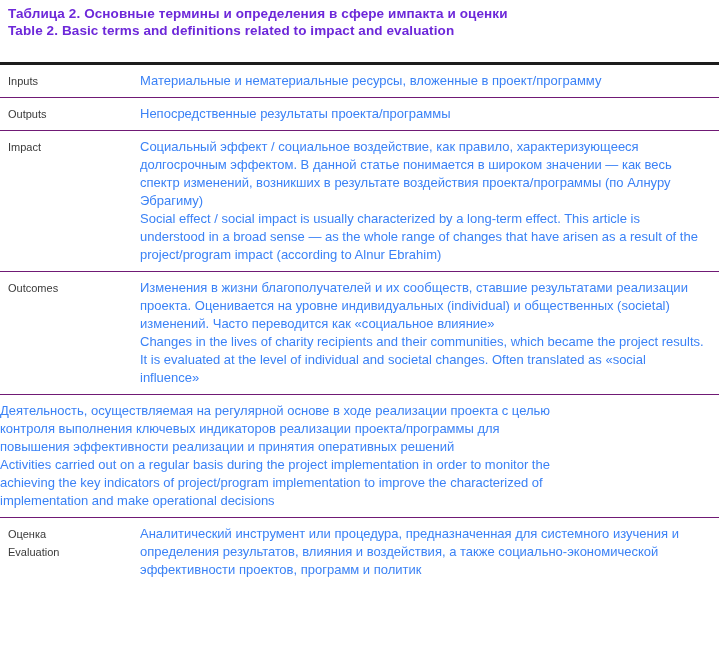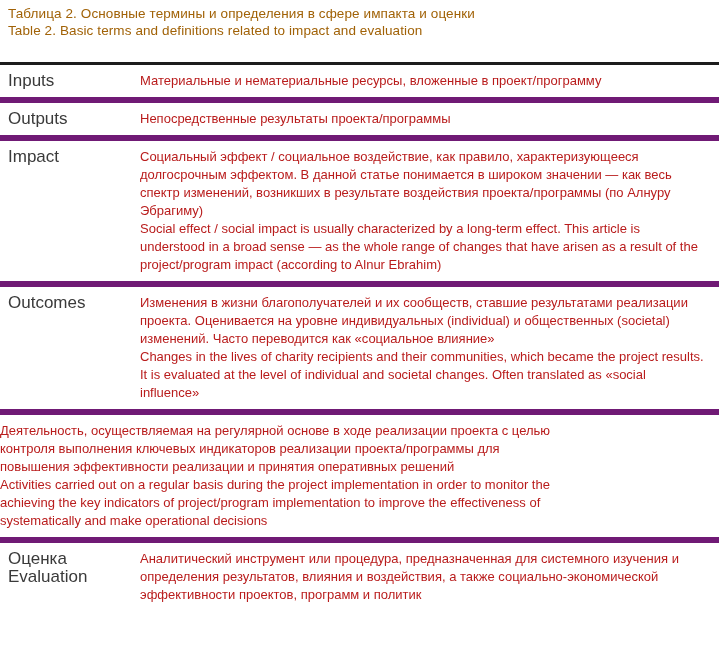--- a/index.html
+++ b/index.html
@@ -14,51 +14,51 @@
   .page {
     width: 719px;
     height: 668px;
     padding: 5px 0 0 0;
     background: #ffffff;
   }
   .caption {
     padding: 0 8px;
     font-size: 13.5px;
     line-height: 17px;
-    font-weight: 400;
-    color: #a16207;
+    font-weight: 700;
+    color: #6d28d9;
     letter-spacing: 0.1px;
   }
   .terms-table {
     margin-top: 23px;
     width: 719px;
   }
   .row {
     display: flex;
-    border-top: 6px solid #701a75;
+    border-top: 1px solid #701a75;
   }
   .row.first {
     border-top: 3px solid #1d1d1d;
   }
   .term-cell {
     width: 140px;
     flex: 0 0 140px;
     padding: 7px 4px 7px 8px;
-    font-size: 17px;
+    font-size: 11px;
     line-height: 18px;
     white-space: pre-line;
     color: #3a3a3a;
   }
   .def-cell {
     flex: 1 1 auto;
     max-width: 573px;
     padding: 7px 6px 7px 0;
     font-size: 13px;
     line-height: 18px;
-    color: #b91c1c;
+    color: #3b82f6;
   }
   .def-ru, .def-en { }
 </style>
 </head>
 <body>
 
 <div class="page">
 
   <div class="caption">
     <div>Таблица 2. Основные термины и определения в сфере импакта и оценки</div>
@@ -93,21 +93,21 @@
       <div class="term-cell">Outcomes</div>
       <div class="def-cell">
         <div class="def-ru">Изменения в жизни благополучателей и их сообществ, ставшие результатами реализации проекта. Оценивается на уровне индивидуальных (individual) и общественных (societal) изменений. Часто переводится как «социальное влияние»</div>
         <div class="def-en">Changes in the lives of charity recipients and their communities, which became the project results. It is evaluated at the level of individual and societal changes. Often translated as «social influence»</div>
       </div>
     </div>
 
     <div class="row">
       <div class="def-cell">
         <div class="def-ru">Деятельность, осуществляемая на регулярной основе в ходе реализации проекта с целью контроля выполнения ключевых индикаторов реализации проекта/программы для повышения эффективности реализации и принятия оперативных решений</div>
-        <div class="def-en">Activities carried out on a regular basis during the project implementation in order to monitor the achieving the key indicators of project/program implementation to improve the effectiveness of systematically and make operational decisions</div>
+        <div class="def-en">Activities carried out on a regular basis during the project implementation in order to monitor the achieving the key indicators of project/program implementation to improve the characterized of implementation and make operational decisions</div>
       </div>
     </div>
 
     <div class="row">
       <div class="term-cell">Оценка
 Evaluation</div>
       <div class="def-cell">
         <div class="def-ru">Аналитический инструмент или процедура, предназначенная для системного изучения и определения результатов, влияния и воздействия, а также социально-экономической эффективности проектов, программ и политик</div>
       </div>
     </div>

